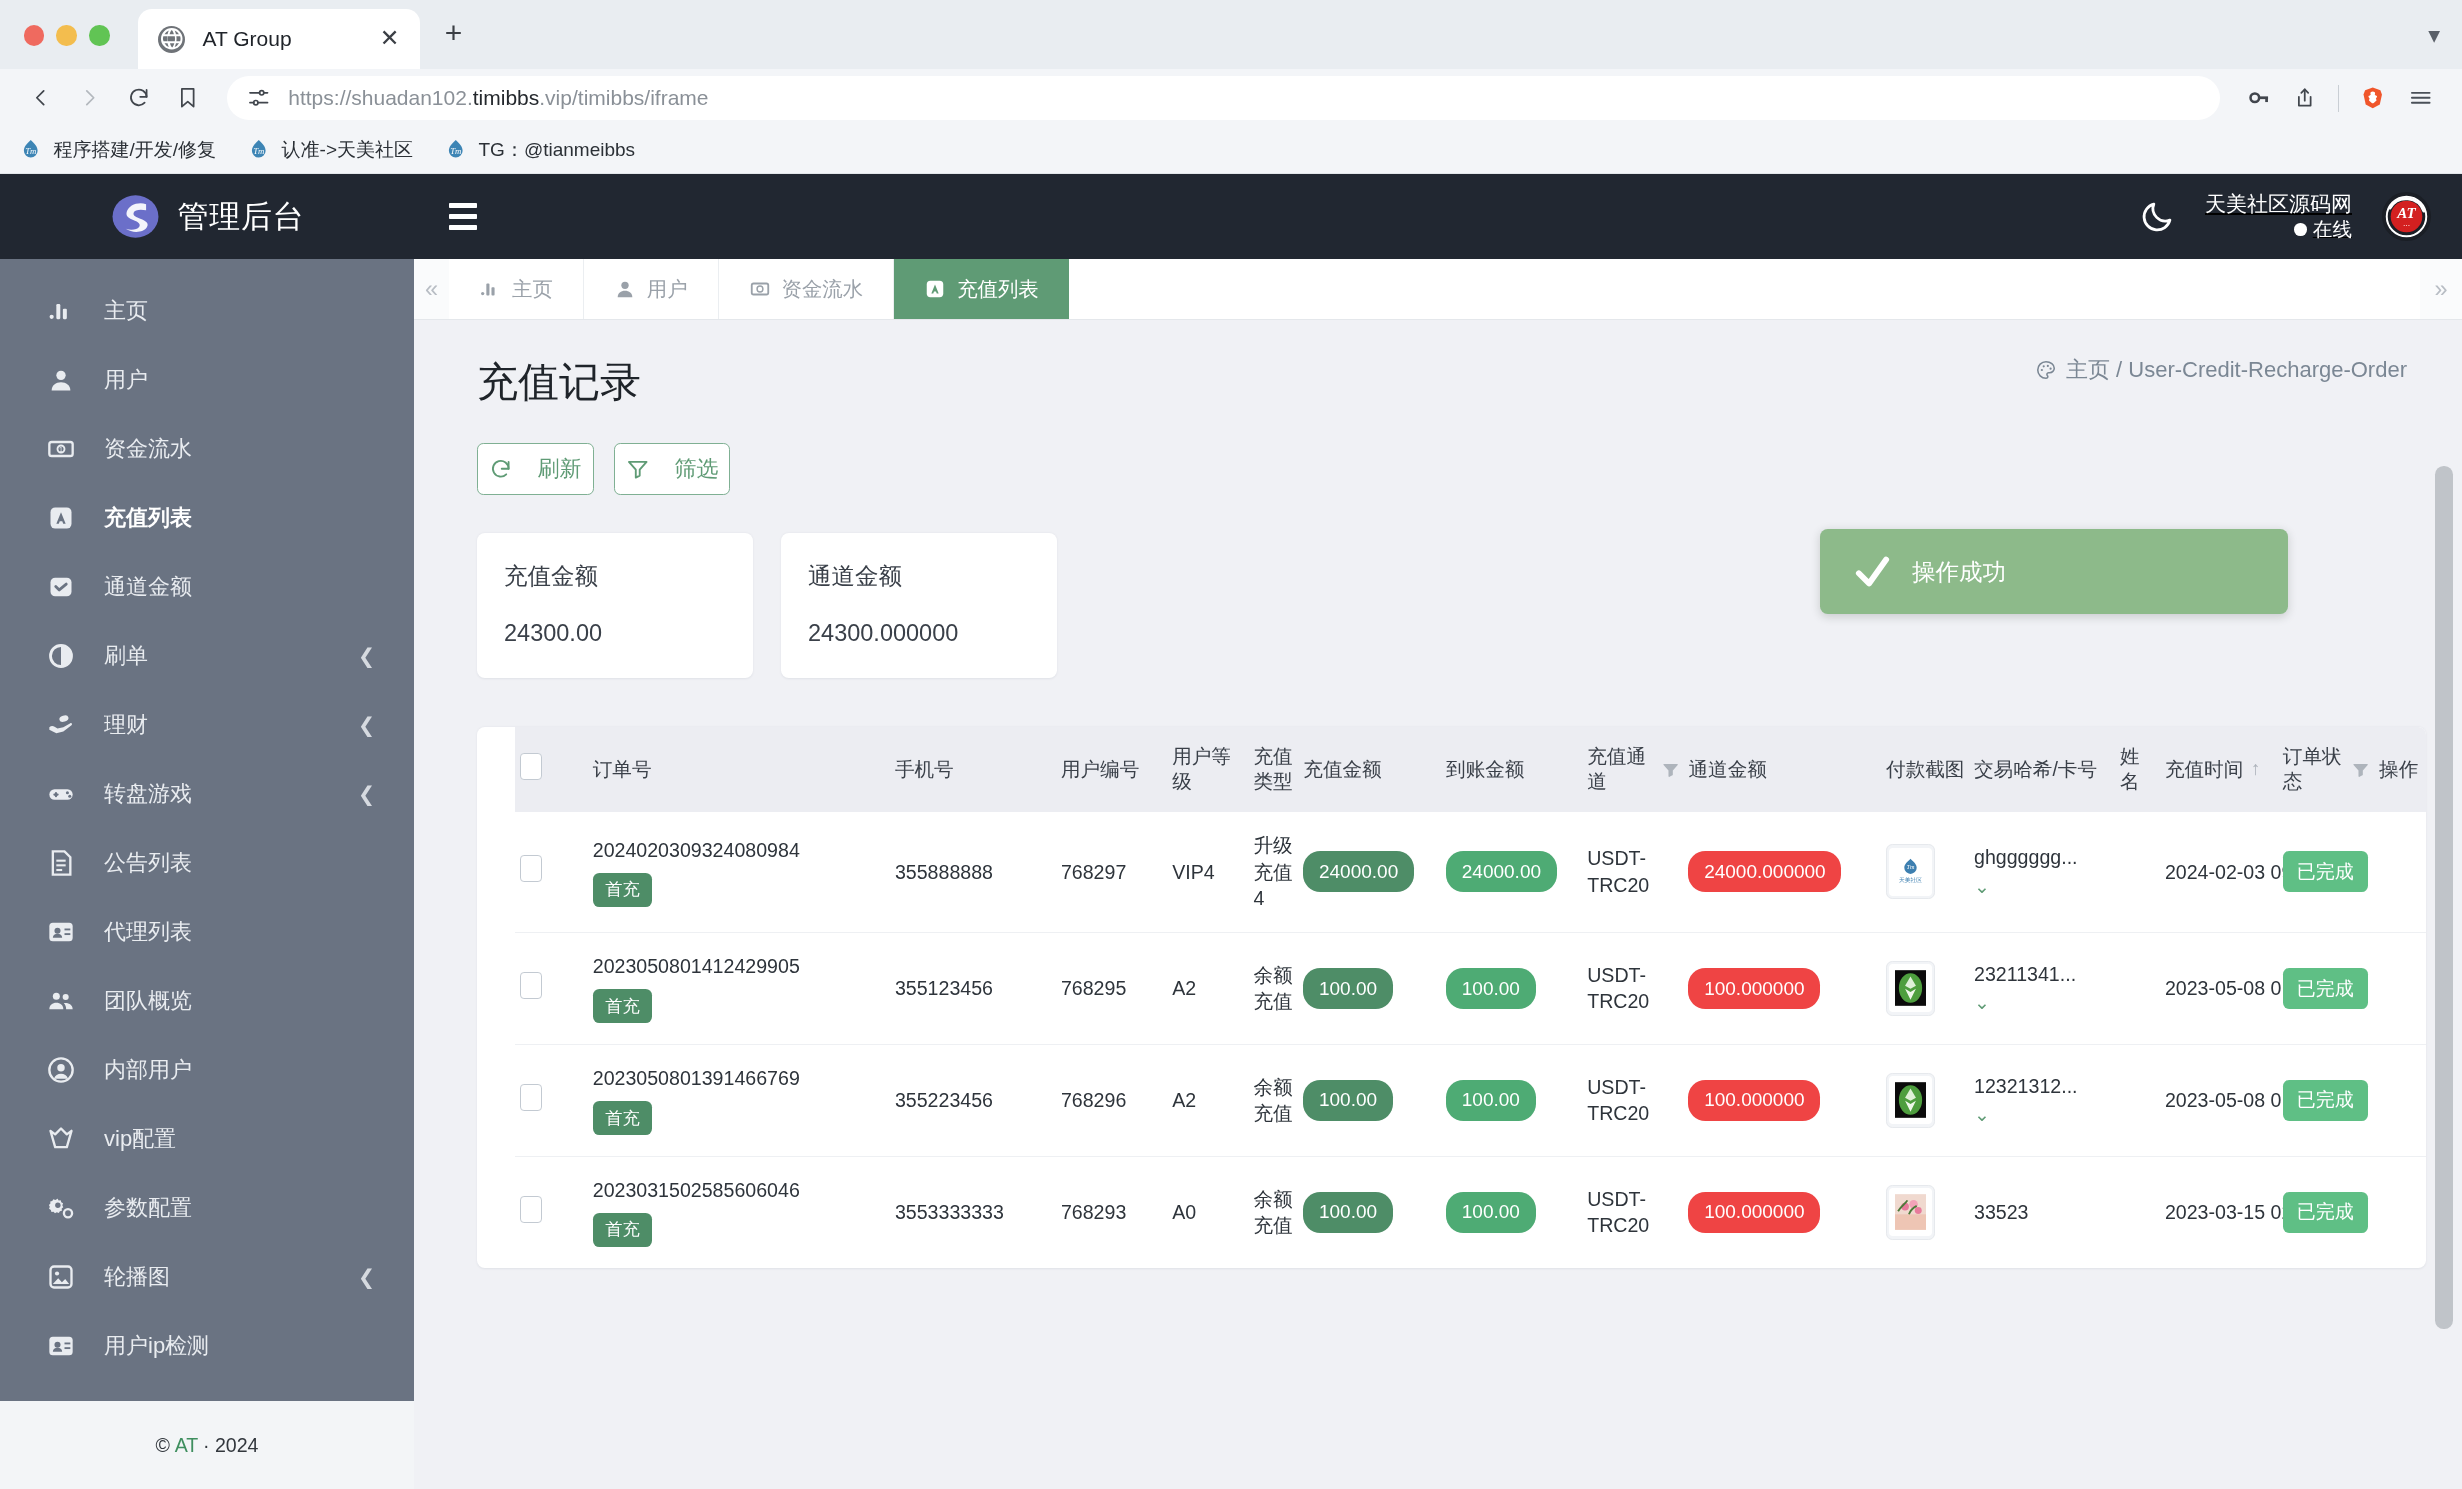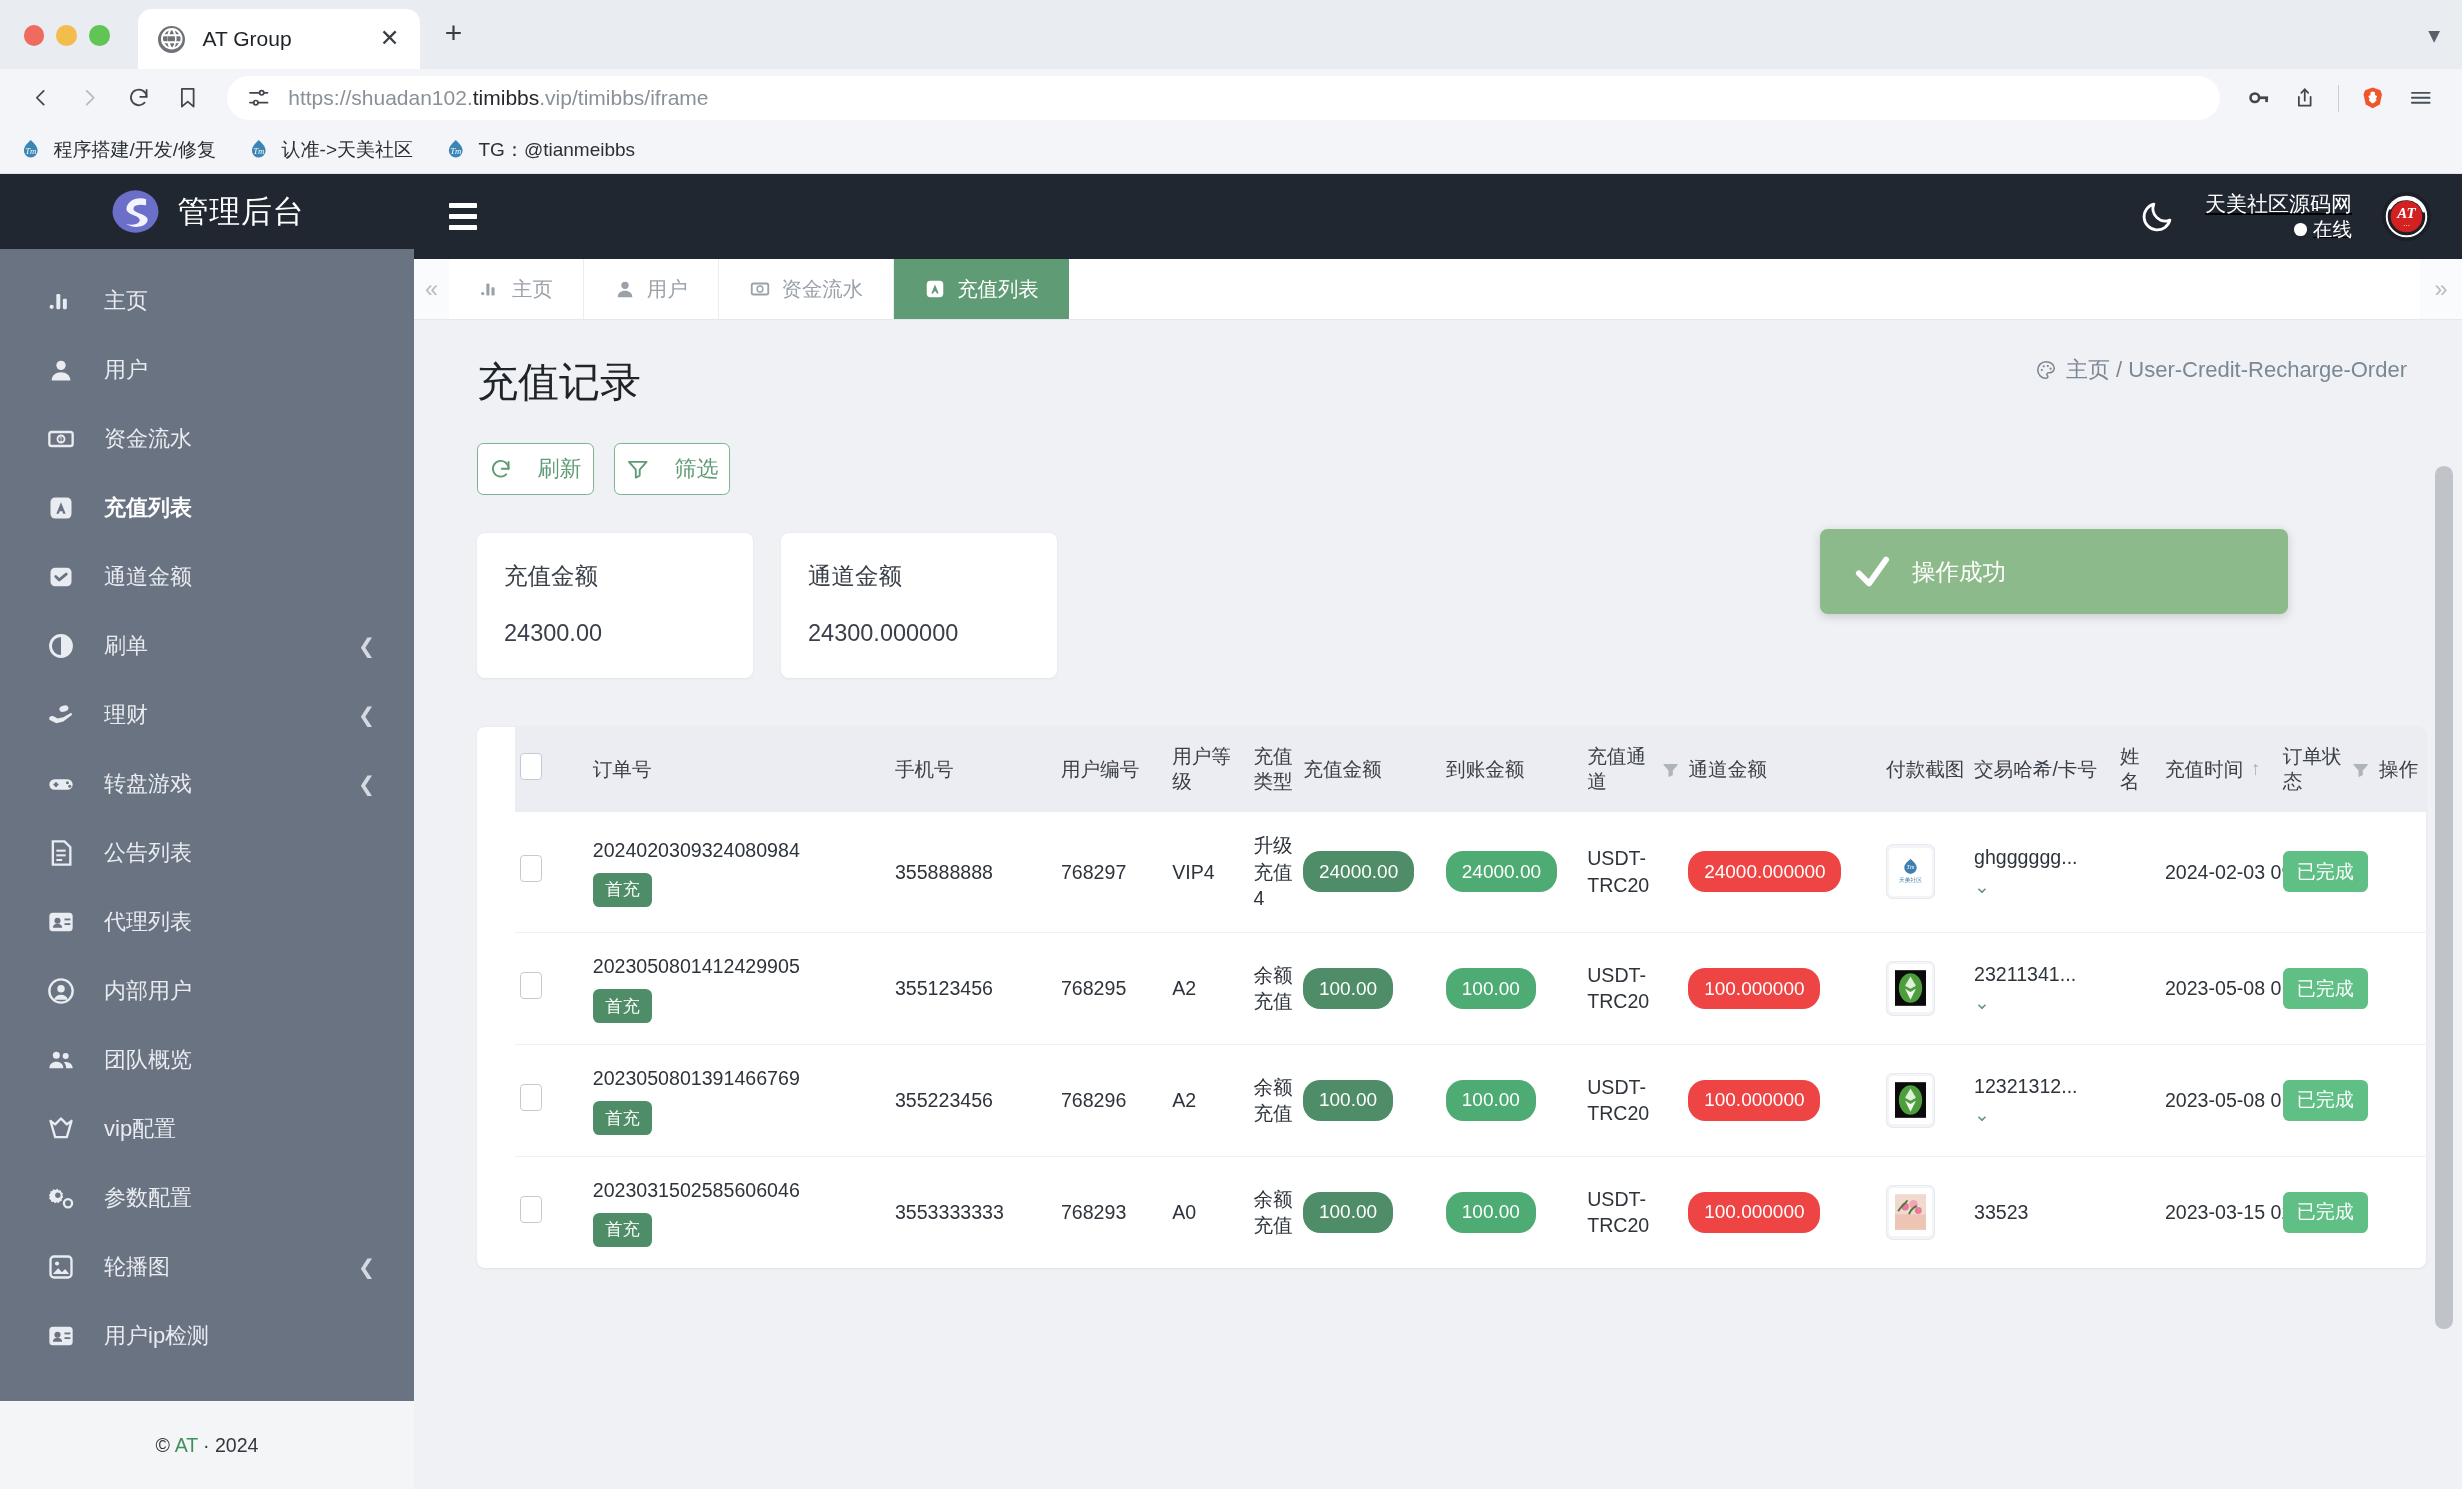--- a/index.html
+++ b/index.html
@@ -67,21 +67,21 @@
 
   
   .app { flex: 1; display: flex; position: relative; overflow: hidden; background:#f0f1f5; }
 
   
   .sidebar {
     width: 414px; flex: none; display: flex; flex-direction: column;
     background: #6a7382;
   }
   .sidebar-brand {
-    height: 75px; background: #212731; display: flex; align-items: center;
+    height: 85px; background: #212731; display: flex; align-items: center;
     justify-content: center; gap: 15px;
   }
   .brand-logo { width: 53px; height: 49px; }
   .brand-text { font-size: 31px; color: #fff; font-weight: 400; letter-spacing: 0.8px; }
   .sidebar-menu { flex: 1; padding-top: 17.3px; overflow: hidden; }
   .menu-item {
     height: 69px; display: flex; align-items: center; padding: 0 39px 0 46px;
     color: #e9ecf0; cursor: pointer; gap: 28px; position: relative;
   }
   .menu-item .mi-icon { width: 30px; height: 30px; flex: none; display:flex; align-items:center; justify-content:center; }
@@ -444,37 +444,37 @@
                 <path d="M5 17c0-2.2 1.8-3.4 4-3.4s4 1.2 4 3.4z" fill="#6a7382"></path>
                 <rect x="15" y="9" width="5" height="1.6" fill="#6a7382"></rect>
                 <rect x="15" y="13" width="5" height="1.6" fill="#6a7382"></rect>
               </svg>
             </span>
           <span class="mi-label">代理列表</span>
         </div>
         <div class="menu-item">
           <span class="mi-icon">
               <svg viewBox="0 0 24 24">
-                <circle cx="12" cy="12" r="10" fill="none" stroke="currentColor" stroke-width="2"></circle>
-                <circle cx="12" cy="10" r="3.2"></circle>
-                <path d="M6 19.5c.8-2.8 3.2-4.2 6-4.2s5.2 1.4 6 4.2z"></path>
-              </svg>
-            </span>
-          <span class="mi-label">内部用户</span>
-        </div>
-        <div class="menu-item">
-          <span class="mi-icon">
-              <svg viewBox="0 0 24 24">
                 <circle cx="8" cy="8" r="3"></circle>
                 <circle cx="16" cy="8.5" r="2.6"></circle>
                 <path d="M2 19c0-3.4 2.7-5.4 6-5.4s6 2 6 5.4z"></path>
                 <path d="M14.4 13.8c2.8-.4 7.6.6 7.6 5.2h-5.6c0-2-.8-3.8-2-5.2z"></path>
               </svg>
             </span>
           <span class="mi-label">团队概览</span>
+        </div>
+        <div class="menu-item">
+          <span class="mi-icon">
+              <svg viewBox="0 0 24 24">
+                <circle cx="12" cy="12" r="10" fill="none" stroke="currentColor" stroke-width="2"></circle>
+                <circle cx="12" cy="10" r="3.2"></circle>
+                <path d="M6 19.5c.8-2.8 3.2-4.2 6-4.2s5.2 1.4 6 4.2z"></path>
+              </svg>
+            </span>
+          <span class="mi-label">内部用户</span>
         </div>
         <div class="menu-item">
           <span class="mi-icon">
               <svg viewBox="0 0 24 24">
                 <path d="M3 5l4 3 5-5 5 5 4-3-4 14H7z" fill="none" stroke="currentColor" stroke-width="2" stroke-linejoin="round"></path>
               </svg>
             </span>
           <span class="mi-label">vip配置</span>
         </div>
         <div class="menu-item">

